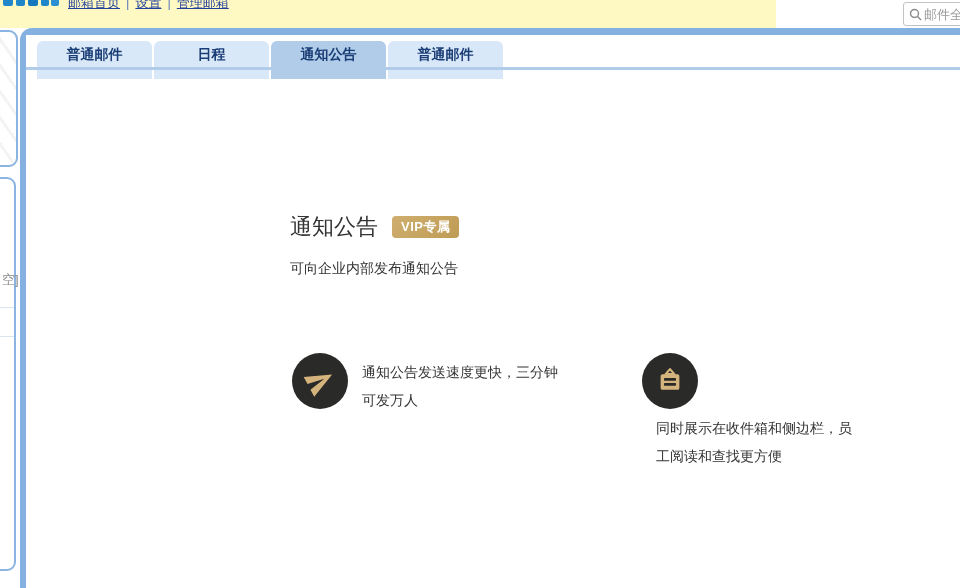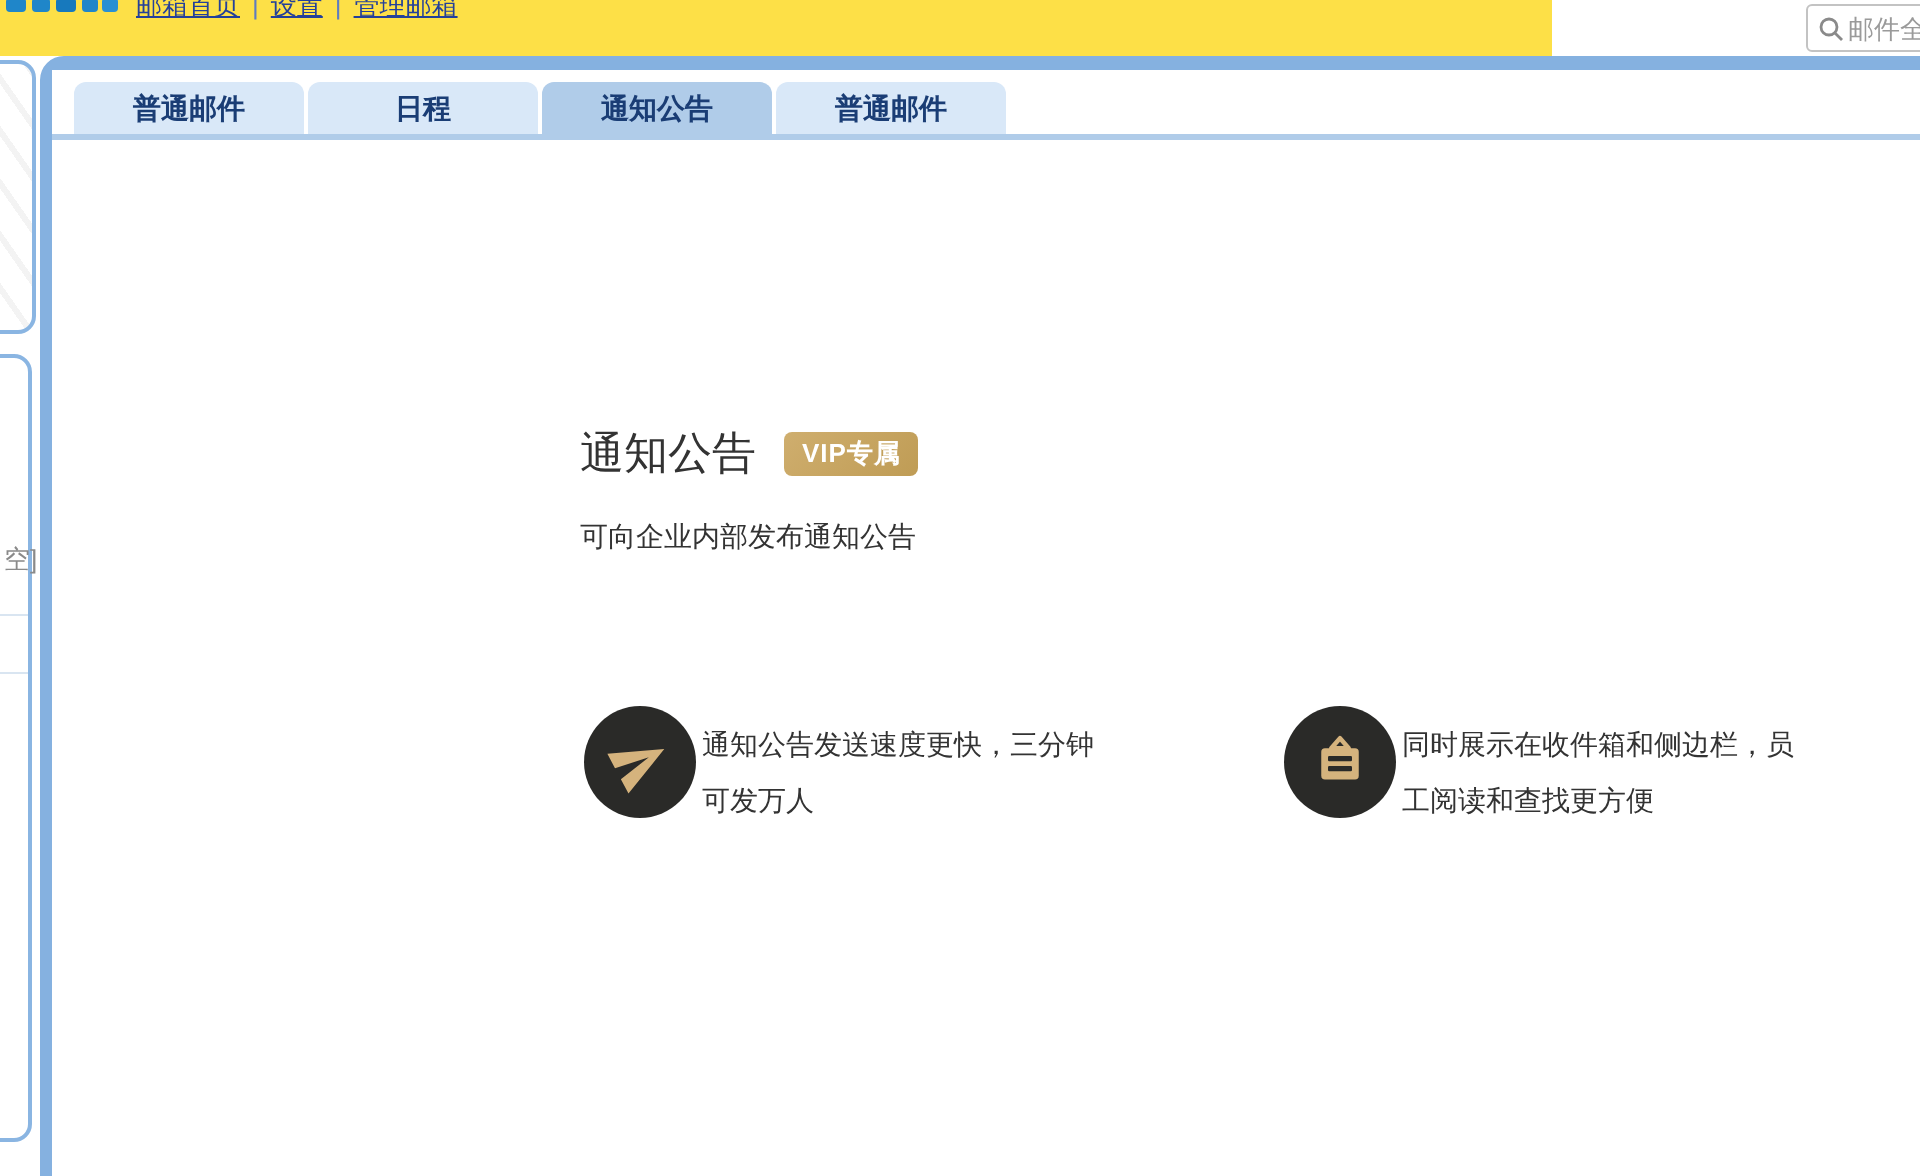--- a/index.html
+++ b/index.html
@@ -5,21 +5,21 @@
   * { margin: 0; padding: 0; box-sizing: border-box; }
   html, body { width: 960px; height: 588px; }
   body {
     position: relative;
     overflow: hidden;
     background: #ffffff;
     font-family: "Liberation Sans", "DejaVu Sans", sans-serif;
   }
 
   
-  .topbar { position: absolute; left: 0; top: 0; width: 776px; height: 28px; background: #fde047; }
+  .topbar { position: absolute; left: 0; top: 0; width: 776px; height: 28px; background: #fef9c3; }
 
   .logo-partial { position: absolute; left: 3px; top: 0; width: 58px; height: 8px; overflow: hidden; }
   .logo-blob { position: absolute; top: -1px; height: 7px; background: #1f86c9; border-radius: 2px; }
   .logo-blob.b1 { left: 0;  width: 10px; }
   .logo-blob.b2 { left: 13px; width: 9px; }
   .logo-blob.b3 { left: 25px; width: 10px; background: #1779bd; }
   .logo-blob.b4 { left: 38px; width: 8px; }
   .logo-blob.b5 { left: 48px; width: 8px; background: #2a90d2; }
 
   .top-nav {
@@ -60,21 +60,21 @@
   .main-panel {
     position: absolute; left: 20px; top: 28px; width: 980px; height: 600px;
     border: 6px solid #85b1e0; border-top-width: 7px; border-radius: 12px 12px 0 0;
     background: #ffffff;
   }
   .panel-inner { position: relative; width: 100%; height: 100%; background: #ffffff; }
 
   
   .tabs { position: absolute; left: 11px; top: 6px; height: 26px; display: flex; }
   .tab {
-    width: 115px; height: 26px; margin-right: 2px;
+    width: 115px; height: 38px; margin-right: 2px;
     background: #d9e8f8; border-radius: 6px 6px 0 0;
     font-size: 14px; font-weight: bold; color: #1a3d75;
     text-align: center; line-height: 26px; cursor: pointer;
   }
   .tab.active { background: #b0cce9; }
   .tab-underline { position: absolute; left: 0; top: 32px; width: 100%; height: 3px; background: #b0cce9; }
 
   
   .content { position: absolute; left: 0; top: 35px; width: 100%; height: 530px; }
 
@@ -82,27 +82,27 @@
   .page-title { font-size: 22px; color: #333333; }
   .vip-badge {
     margin-left: 14px; height: 22px; line-height: 22px; padding: 0 9px;
     background: linear-gradient(135deg, #cfae6e, #bf9c55);
     color: #ffffff; font-size: 13px; border-radius: 4px; font-weight: bold; letter-spacing: 0.5px;
   }
   .page-subtitle { position: absolute; left: 264px; top: 190px; font-size: 14px; color: #333333; }
 
   .feature { position: absolute; top: 283px; display: flex; }
   .feature.f1 { left: 266px; }
-  .feature.f2 { left: 616px; }
+  .feature.f2 { left: 616px; flex-direction: column; }
   .feature-circle {
     width: 56px; height: 56px; border-radius: 50%; background: #2a2a28;
     display: flex; align-items: center; justify-content: center; flex: none;
   }
   .feature-text {
-    margin-left: 3px; width: 204px; font-size: 14px; color: #333333;
+    margin-left: 14px; width: 204px; font-size: 14px; color: #333333;
     line-height: 28px; padding-top: 5px;
   }
 
   .apply-button {
     position: absolute; left: 515px; top: 476px; width: 145px; height: 33px;
     background: linear-gradient(#2e93dd, #2180c8);
     border: 1px solid #1a6fb0; border-radius: 4px;
     color: #ffffff; font-size: 14px; cursor: pointer;
     font-family: "Liberation Sans", "DejaVu Sans", sans-serif;
   }

